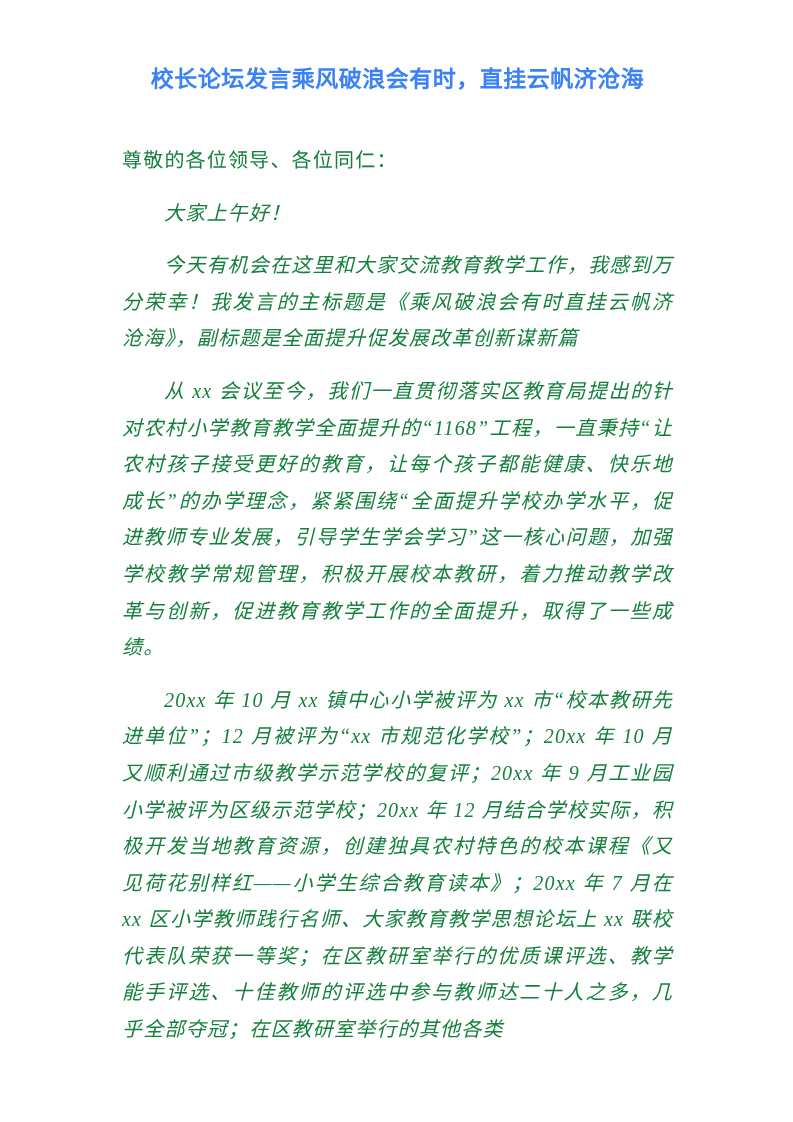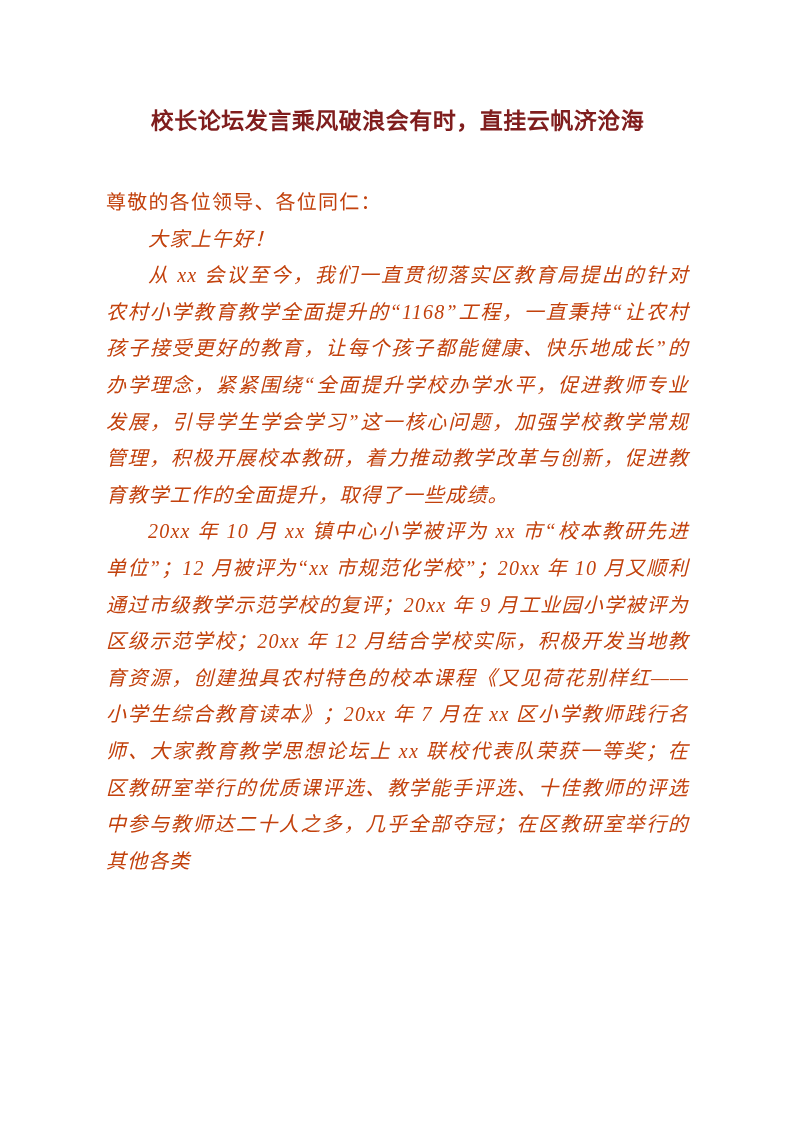--- a/index.html
+++ b/index.html
@@ -13,55 +13,56 @@
     height: 1122px;
     margin: 0 auto;
     background: #ffffff;
     box-sizing: border-box;
     padding: 0 104px 0 106px;
     overflow: hidden;
     color: #1c1c1c;
     font-family: "Liberation Serif", "DejaVu Serif", serif;
   }
   .doc-title {
-    margin: 8px;
-    padding-top: 98px;
+    margin: 0;
+    padding-top: 64px;
     font-size: 23px;
     line-height: 32px;
     font-weight: bold;
     text-align: center;
     letter-spacing: 0.5px;
-    color: #7f1d1d;
+    color: #3b82f6;
     white-space: nowrap;
   }
   .doc-body {
     margin-top: 46px;
   }
   .doc-body p {
-    margin: 0;
+    margin: 16px;
     font-size: 20px;
     line-height: 36.6px;
     letter-spacing: 1.2px;
     text-align: justify;
     text-justify: inter-character;
-    color: #c2410c;
+    color: #15803d;
   }
   .doc-body p.indent {
     text-indent: 2.1em;
     font-style: italic;
   }
   .doc-body p.no-indent {
     text-indent: 0;
   }
 </style>
 </head>
 <body>
 
 <div class="page">
   <h1 class="doc-title">校长论坛发言乘风破浪会有时，直挂云帆济沧海</h1>
 
   <div class="doc-body">
     <p class="no-indent">尊敬的各位领导、各位同仁：</p>
     <p class="indent">大家上午好！</p>
+    <p class="indent">今天有机会在这里和大家交流教育教学工作，我感到万分荣幸！我发言的主标题是《乘风破浪会有时直挂云帆济沧海》，副标题是全面提升促发展改革创新谋新篇</p>
     <p class="indent">从 xx 会议至今，我们一直贯彻落实区教育局提出的针对农村小学教育教学全面提升的“1168”工程，一直秉持“让农村孩子接受更好的教育，让每个孩子都能健康、快乐地成长”的办学理念，紧紧围绕“全面提升学校办学水平，促进教师专业发展，引导学生学会学习”这一核心问题，加强学校教学常规管理，积极开展校本教研，着力推动教学改革与创新，促进教育教学工作的全面提升，取得了一些成绩。</p>
     <p class="indent">20xx 年 10 月 xx 镇中心小学被评为 xx 市“校本教研先进单位”；12 月被评为“xx 市规范化学校”；20xx 年 10 月又顺利通过市级教学示范学校的复评；20xx 年 9 月工业园小学被评为区级示范学校；20xx 年 12 月结合学校实际，积极开发当地教育资源，创建独具农村特色的校本课程《又见荷花别样红——小学生综合教育读本》；20xx 年 7 月在 xx 区小学教师践行名师、大家教育教学思想论坛上 xx 联校代表队荣获一等奖；在区教研室举行的优质课评选、教学能手评选、十佳教师的评选中参与教师达二十人之多，几乎全部夺冠；在区教研室举行的其他各类</p>
   </div>
 </div>
 
 </body></html>

